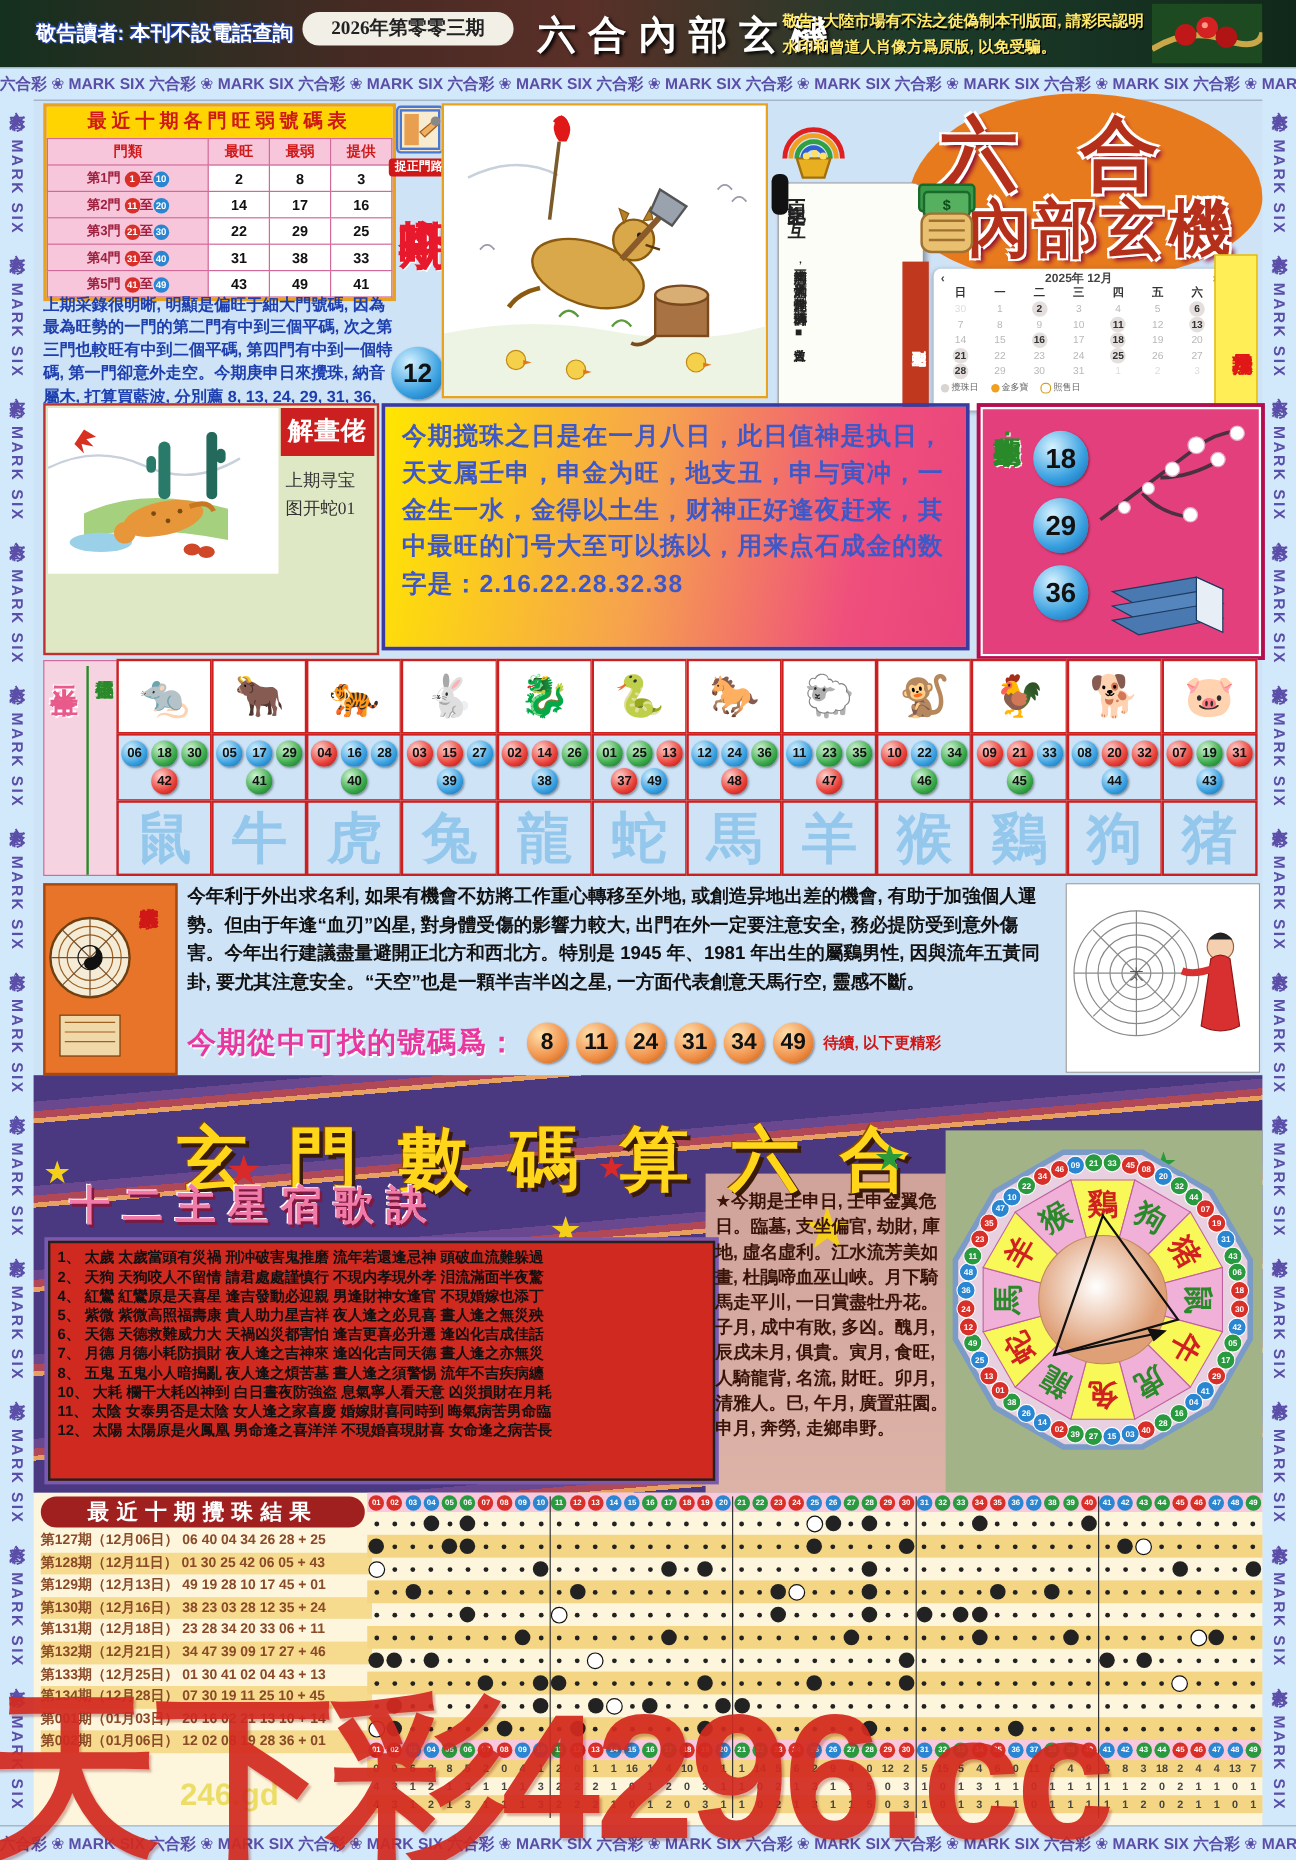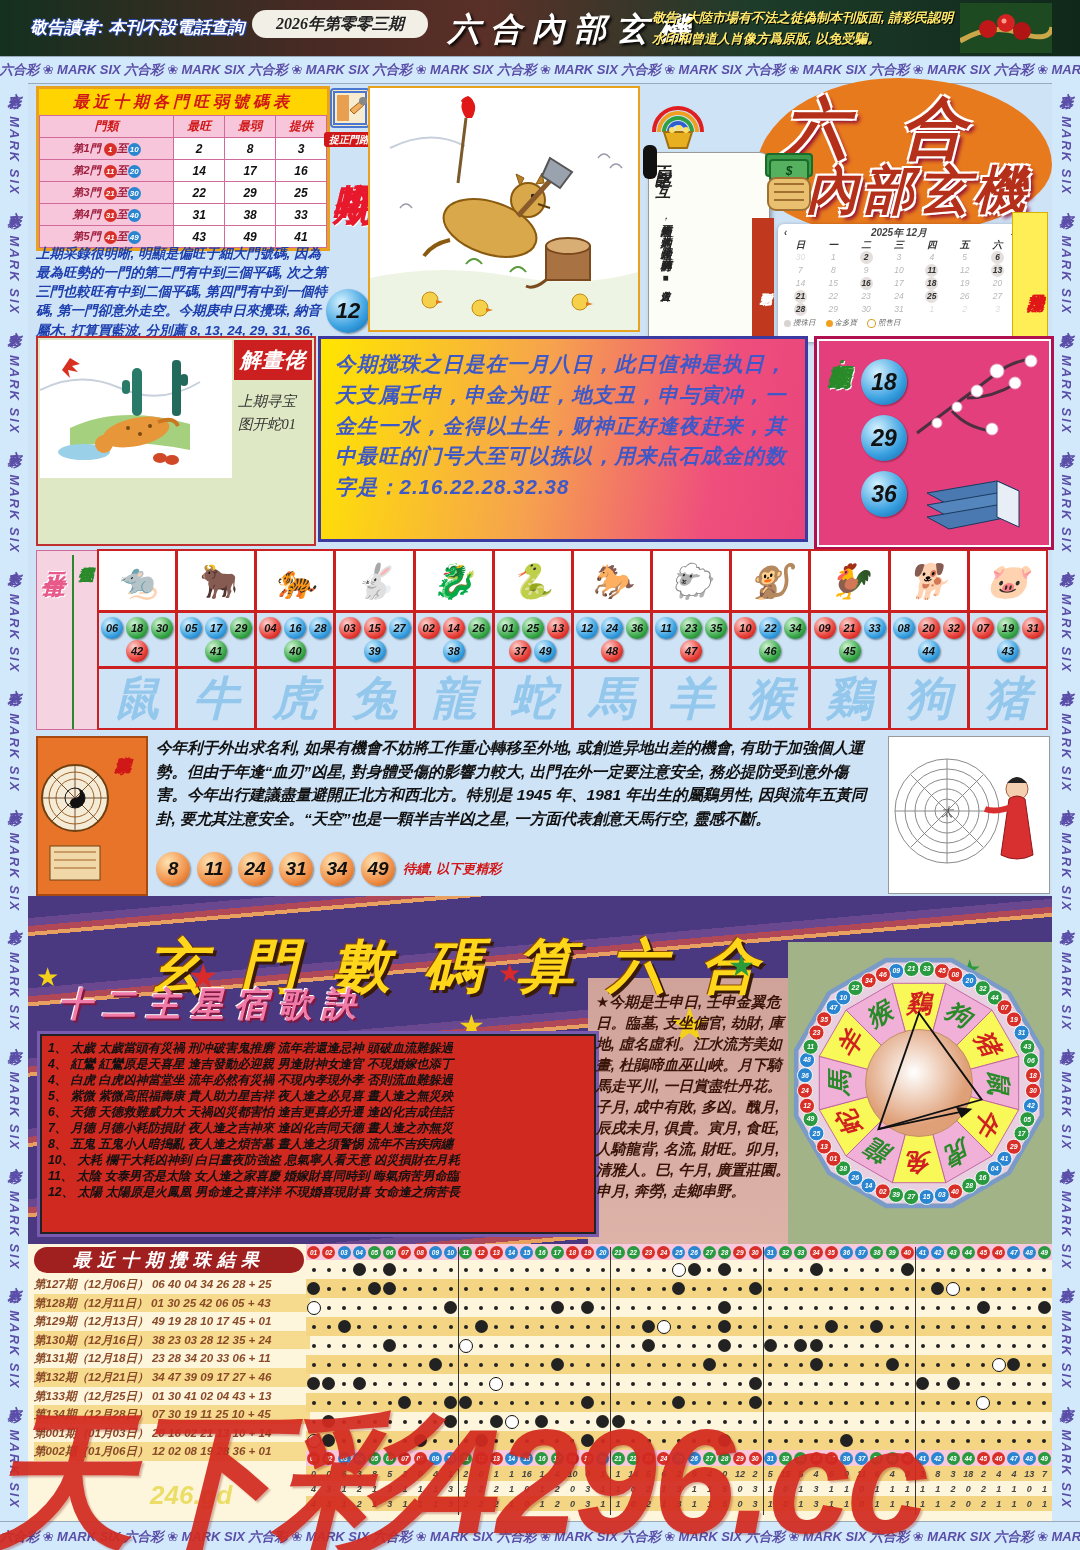--- a/index.html
+++ b/index.html
@@ -1,17 +1,17 @@
 <!DOCTYPE html>
 <html><head>
 <meta charset="utf-8">
 <style>
   html,body{margin:0;padding:0;background:#cfe3f7;}
   #page{position:relative;width:1080px;height:1550px;overflow:hidden;
-        font-family:"Liberation Sans","DejaVu Sans",sans-serif;background:#cfe3f7;font-style:italic;}
+        font-family:"Liberation Sans","DejaVu Sans",sans-serif;background:#cfe3f7;}
   .abs{position:absolute;}
   .vtext{writing-mode:vertical-rl;}
   
   #hdr{left:0;top:0;width:1080px;height:56px;
        background:linear-gradient(90deg,#14301f,#4a2a24 30%,#5a3028 45%,#1d3c2a 70%,#10281a);}
   #hdr-left{left:30px;top:16px;color:#fff;font-weight:bold;font-size:17px;text-shadow:1px 1px 0 #2244aa,-1px -1px 0 #2244aa;}
   #issue-pill{left:252px;top:10px;width:176px;height:28px;background:#f2efe6;border-radius:14px;
       color:#222;font-size:16px;font-weight:bold;text-align:center;line-height:28px;font-family:"Liberation Serif","DejaVu Serif",serif;}
   #hdr-title{left:448px;top:8px;color:#fff;font-weight:bold;font-size:32px;letter-spacing:10px;text-shadow:2px 2px 3px #000;}
   #hdr-note{left:652px;top:7px;width:302px;color:#ffe96a;font-size:13px;font-weight:bold;line-height:21px;text-shadow:1px 1px 0 #000;}
@@ -517,20 +517,21 @@
         </g>
       <path d="M37,50 a10,10 0 0 1 0,20 a5,5 0 0 1 0,-10 a5,5 0 0 0 0,-10 Z" fill="#111"></path>
       <circle cx="37" cy="60" r="10" fill="none" stroke="#111"></circle>
       <rect x="12" y="108" width="50" height="34" fill="#f0d8a8" stroke="#704010"></rect>
       <path d="M16,114 h42 M16,122 h42 M16,130 h42" stroke="#a06020"></path>
     </svg>
     <span class="vtext" id="bazi-vt">八字真踪精解</span>
   </div>
   <div class="abs" id="bazi-text">今年利于外出求名利, 如果有機會不妨將工作重心轉移至外地, 或創造异地出差的機會, 有助于加強個人運勢。但由于年逢“血刃”凶星, 對身體受傷的影響力較大, 出門在外一定要注意安全, 務必提防受到意外傷害。今年出行建議盡量避開正北方和西北方。特別是 1945 年、1981 年出生的屬鷄男性, 因與流年五黃同卦, 要尤其注意安全。“天空”也是一顆半吉半凶之星, 一方面代表創意天馬行空, 靈感不斷。</div>
   <div class="abs" id="pick-row">
+    <span id="pick-label">今期從中可找的號碼爲：</span>
     <span id="pick-balls" style="display:inline-flex;gap:7px;">
         <span class="ball o" style="height: 34px; width: 34px; font-size: 19px;">8</span>
         <span class="ball o" style="height: 34px; width: 34px; font-size: 19px;">11</span>
         <span class="ball o" style="height: 34px; width: 34px; font-size: 19px;">24</span>
         <span class="ball o" style="height: 34px; width: 34px; font-size: 19px;">31</span>
         <span class="ball o" style="height: 34px; width: 34px; font-size: 19px;">34</span>
         <span class="ball o" style="height: 34px; width: 34px; font-size: 19px;">49</span>
       </span>
     <span id="pick-tail">待續, 以下更精彩</span>
   </div>
@@ -562,22 +563,22 @@
     <span class="star" style="left:160px;top:60px;color:#d82a2a;font-size:34px;">★</span>
     <span class="star" style="left:470px;top:62px;color:#d82a2a;">★</span>
     <span class="star" style="left:700px;top:52px;color:#2a9a3a;font-size:30px;">★</span>
     <span class="star" style="left:930px;top:58px;color:#2a9a3a;">★</span>
 
     <span class="star" style="left:640px;top:100px;color:#f5d01a;font-size:48px;">★</span>
     <span class="star" style="left:430px;top:112px;color:#f5d01a;font-size:30px;">★</span>
     <div id="xuan-sub">十二主星宿歌訣</div>
     <div id="xuan-list">
         <div>1、 太歲 太歲當頭有災禍 刑冲破害鬼推磨 流年若還逢忌神 頭破血流難躲過</div>
+        <div>2、 天狗 天狗咬人不留情 請君處處謹慎行 不現内孝現外孝 泪流滿面半夜驚</div>
         <div>4、 紅鸞 紅鸞原是天喜星 逢吉發動必迎親 男逢財神女逢官 不現婚嫁也添丁</div>
-        <div>4、 白虎 白虎凶神當堂坐 流年必然有災禍 不現内孝現外孝 否則流血難躲過</div>
         <div>5、 紫微 紫微高照福壽康 貴人助力星吉祥 夜人逢之必見喜 晝人逢之無災殃</div>
         <div>6、 天德 天德救難威力大 天禍凶災都害怕 逢吉更喜必升遷 逢凶化吉成佳話</div>
         <div>7、 月德 月德小耗防損財 夜人逢之吉神來 逢凶化吉同天德 晝人逢之亦無災</div>
         <div>8、 五鬼 五鬼小人暗搗亂 夜人逢之煩苦墓 晝人逢之須警惕 流年不吉疾病纏</div>
         <div>10、 大耗 欄干大耗凶神到 白日晝夜防強盗 息氣寧人看天意 凶災損財在月耗</div>
         <div>11、 太陰 女泰男否是太陰 女人逢之家喜慶 婚嫁財喜同時到 晦氣病苦男命臨</div>
         <div>12、 太陽 太陽原是火鳳凰 男命逢之喜洋洋 不現婚喜現財喜 女命逢之病苦長</div>
       </div>
     <div id="xuan-right">★今期是壬申日, 壬申金翼危日。臨墓, 支坐偏官, 劫財, 庫地, 虛名虛利。江水流芳美如畫, 杜鵑啼血巫山峽。月下騎馬走平川, 一日賞盡牡丹花。子月, 成中有敗, 多凶。醜月, 辰戌未月, 俱貴。寅月, 食旺, 人騎龍背, 名流, 財旺。卯月, 清雅人。巳, 午月, 廣置莊園。申月, 奔勞, 走鄉串野。</div>
     <svg id="wheel" width="258" height="258" viewBox="0 0 280 280" style="position:absolute;left:762px;top:58px;">

